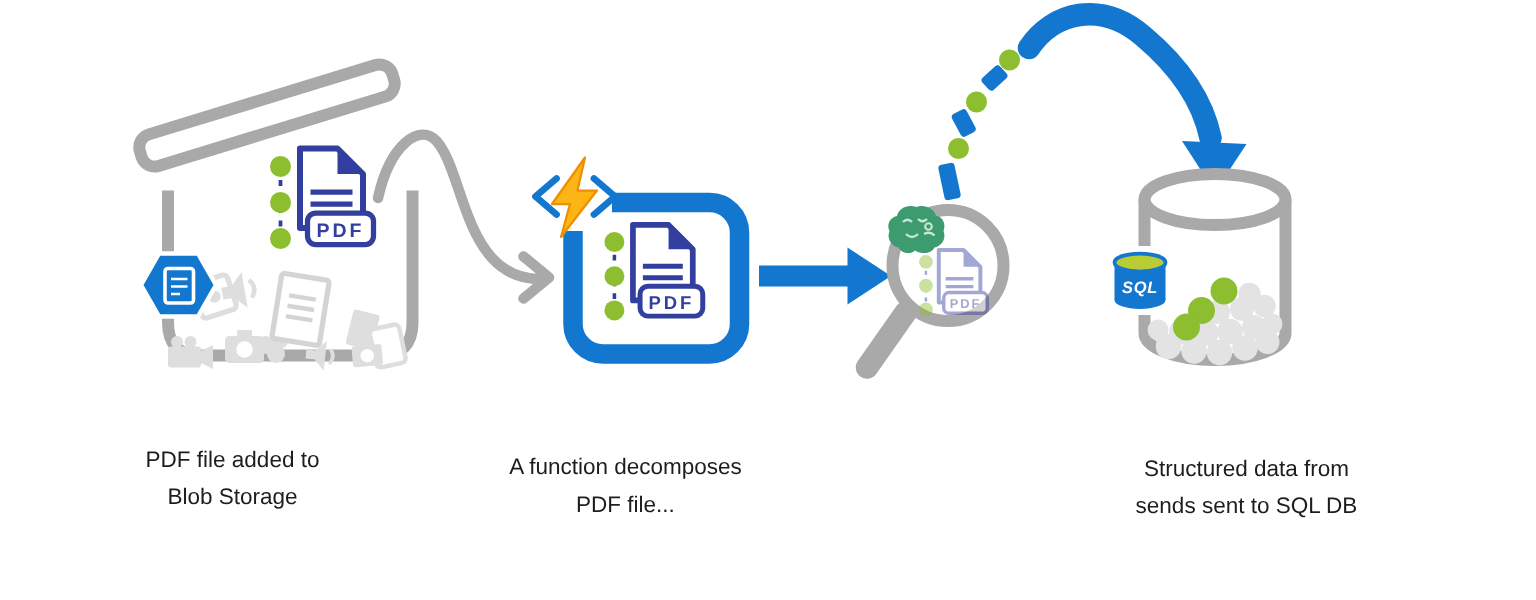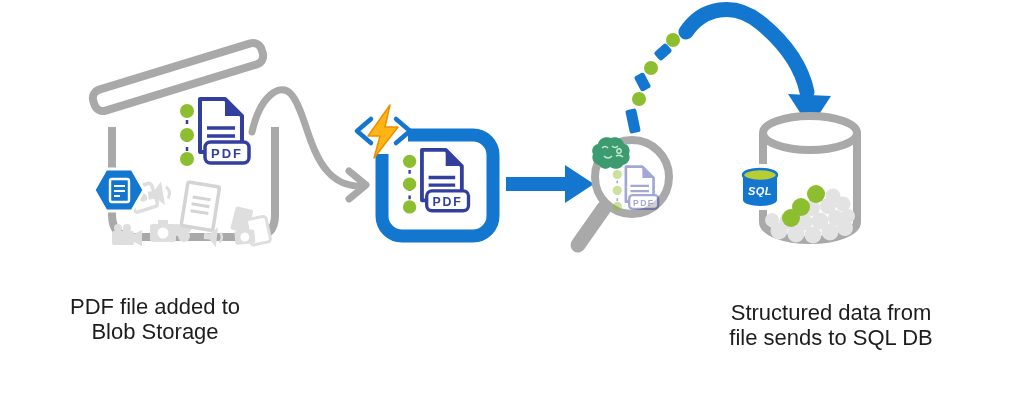--- a/index.html
+++ b/index.html
@@ -1,21 +1,21 @@
 <!DOCTYPE html>
 <html style="--azure-blue: #1377d0; --navy: #323f9e; --lime-green: #8cbe2f; --gray: #a9a9a9; --light-gray: #e3e3e3; --junk-gray: #dedede; --brain-green: #3c9b6f; --brain-line: #c8e8d6; --bolt-yellow: #fdb515; --bolt-edge: #ef8f00; --sql-top: #b8cc33; --text: #1d1d1d;"><head>
 <meta charset="utf-8">
 <style>
   html,body{margin:0;padding:0;background:#ffffff;}
   body{width:1024px;height:400px;position:relative;overflow:hidden;
        font-family:"Liberation Sans", sans-serif;color:var(--text,#1d1d1d);}
   #stage{position:absolute;inset:0;width:912px;height:400px;}
   #stage svg{position:absolute;left:0;top:0;}
   .caption{position:absolute;text-align:center;white-space:pre-line;
-           font-size:22px;line-height:25px;color:var(--text,#1d1d1d);}
+           font-size:15px;line-height:25px;color:var(--text,#1d1d1d);}
   
   .s-gray{stroke:var(--gray)}
   .s-blue{stroke:var(--azure-blue)}  .f-blue{fill:var(--azure-blue)}
   .s-navy{stroke:var(--navy)}        .f-navy{fill:var(--navy)}
   .f-green{fill:var(--lime-green)}
   .f-junk{fill:var(--junk-gray)}     .s-junk{stroke:var(--junk-gray)}
   .f-ball{fill:var(--light-gray)}
   .f-brain{fill:var(--brain-green)}  .s-brainline{stroke:var(--brain-line)}
   .f-bolt{fill:var(--bolt-yellow)}   .s-boltedge{stroke:var(--bolt-edge)}
   .f-sqltop{fill:var(--sql-top)}
@@ -197,15 +197,17 @@
       <rect x="0" y="8" width="34" height="25" class="f-blue"></rect>
       <ellipse cx="17" cy="33" rx="17" ry="6" class="f-blue"></ellipse>
       <ellipse cx="17" cy="8" rx="17" ry="6" class="f-sqltop s-blue" stroke-width="2.5"></ellipse>
       <text x="17" y="28" text-anchor="middle" class="sql-text">SQL</text>
     </g>
   </g>
 </svg>
 
 <div class="caption" style="left:45px;top:294px;width:220px">PDF file added to
 Blob Storage</div>
+<div class="caption" style="left:302px;top:299px;width:230px">A function decomposes
+PDF file...</div>
 <div class="caption" style="left:720px;top:300px;width:222px">Structured data from
-file sends to SQL DB</div>
+sends sent to SQL DB</div>
 </div>
 
 </body></html>

